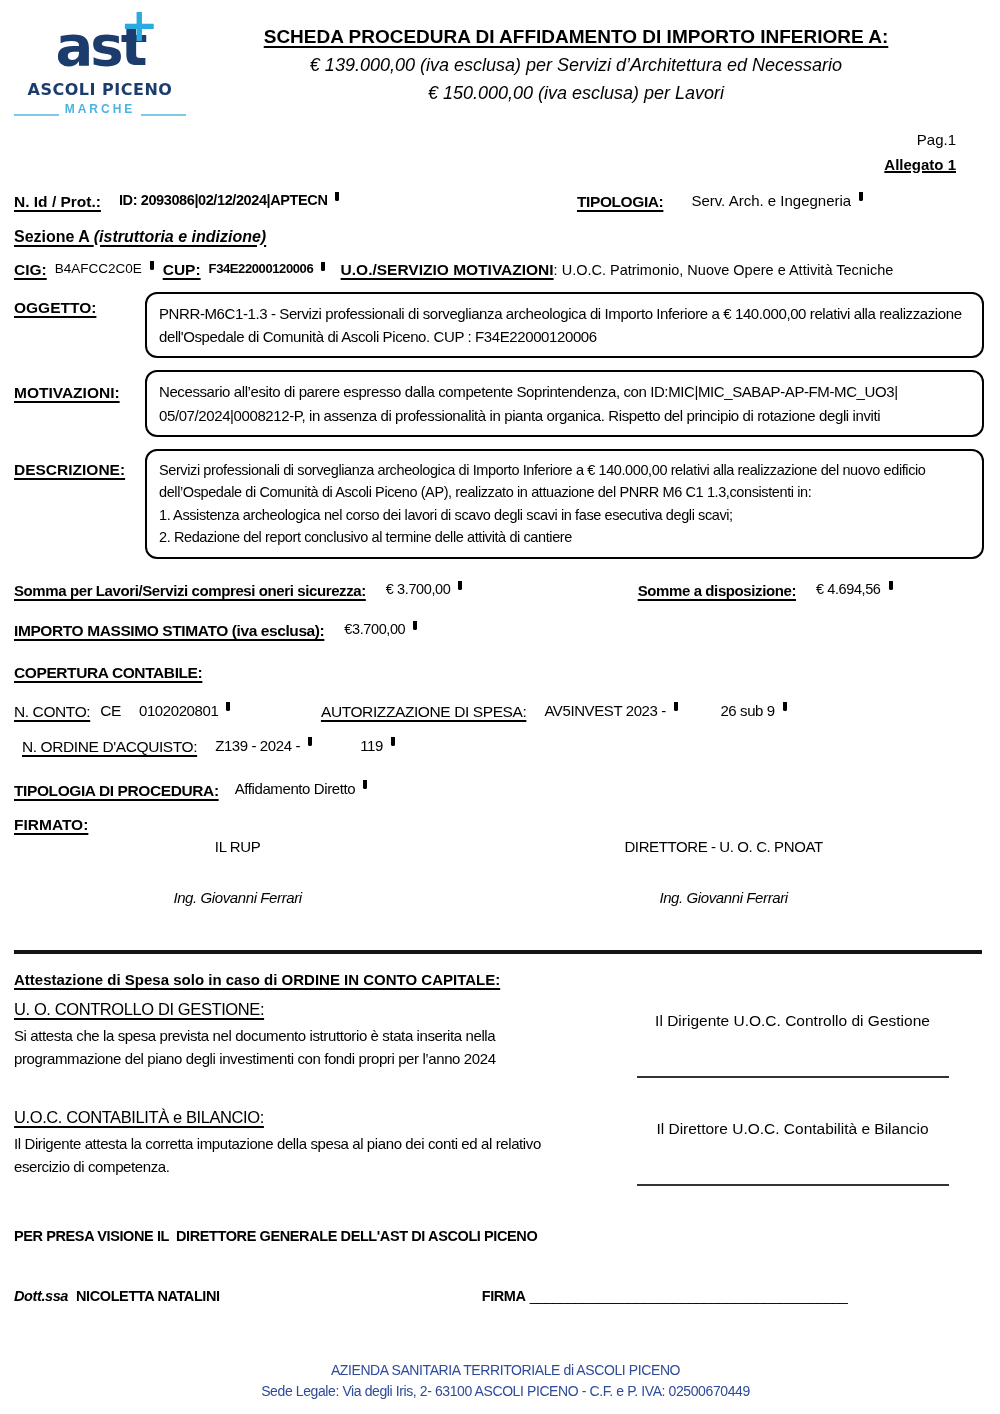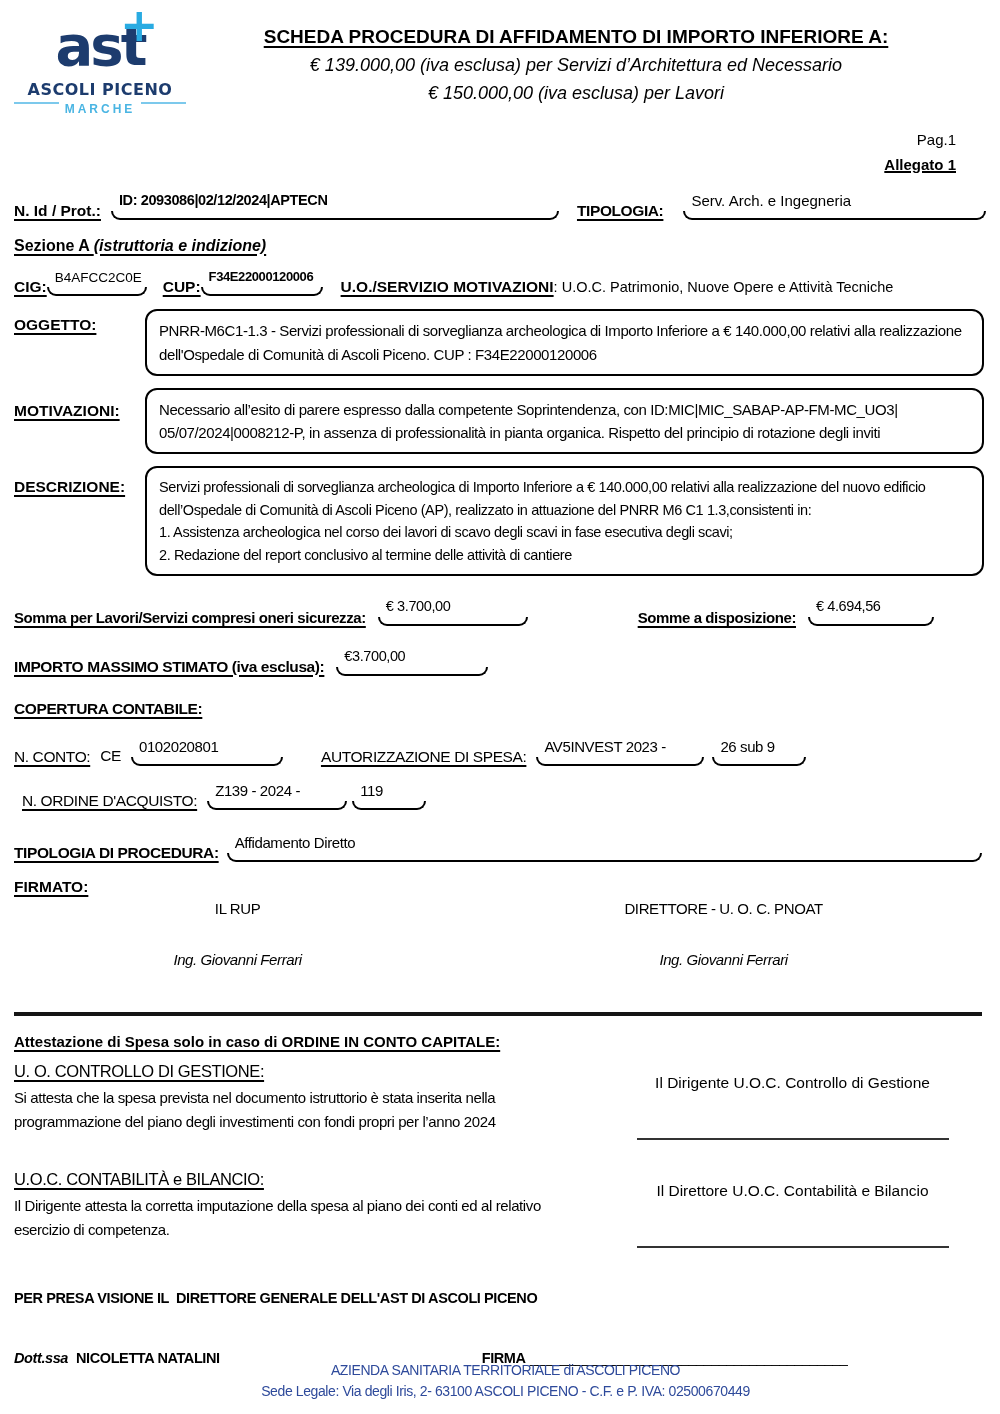--- a/index.html
+++ b/index.html
@@ -9,35 +9,35 @@
   html,body{background:#fff}
   body{font-family:"Liberation Sans",sans-serif;color:var(--ink);}
   .page{width:1000px;height:1414px;position:relative;background:#fff;padding:14px 14px 0 14px;overflow:hidden}
 
   
   .hdr{display:flex;align-items:flex-start}
   .logo{width:172px;flex:0 0 172px;padding-top:6px;text-align:center}
   .logo-mark{position:relative;display:inline-block;font-weight:800;font-size:56px;line-height:.92;color:var(--navy);letter-spacing:-3px;font-family:"DejaVu Sans",sans-serif}
   .logo-plus{position:absolute;top:-16px;right:-14px;color:var(--lightblue);font-size:46px;font-weight:900;letter-spacing:0}
   .logo-name{margin-top:8px;font-weight:800;font-size:16px;color:var(--navy);letter-spacing:.5px;font-family:"DejaVu Sans",sans-serif}
-  .logo-region{display:flex;align-items:flex-start;gap:6px;margin-top:3px;color:#4ab5e3;font-size:12px;letter-spacing:3px;font-weight:600}
+  .logo-region{display:flex;align-items:flex-end;gap:6px;margin-top:3px;color:#4ab5e3;font-size:12px;letter-spacing:3px;font-weight:600}
   .logo-region .line{flex:1;height:2px;background:#7cc9ec}
   .title-block{flex:1;text-align:center;padding:12px 30px 0 10px}
   .doc-title{font-size:19px;font-weight:bold;text-decoration:underline;text-decoration-thickness:2px;text-underline-offset:3px}
   .doc-sub{font-size:18px;font-style:italic;margin-top:7px}
 
   .pag-block{text-align:right;padding-right:30px;margin-top:11px;font-size:15px;line-height:1.7}
   .pag-alleg{font-weight:bold;text-decoration:underline;text-decoration-thickness:2px}
 
   
   .lbl{font-weight:bold;text-decoration:underline;text-decoration-thickness:2px;text-underline-offset:3px;font-size:15.5px;white-space:nowrap}
   .lbl-thin{text-decoration:underline;text-decoration-thickness:1.5px;text-underline-offset:3px;font-size:15.5px;white-space:nowrap}
   .cond{letter-spacing:-0.4px}
   .row{display:flex;align-items:flex-end}
-  .field{display:inline-flex;flex-direction:column;}
+  .field{display:inline-flex;text-align:center}
   .field .txt{padding:0 8px 2px;font-size:14.5px;line-height:1.15}
   .field .bracket{height:9px;border:2.5px solid #000;border-top:none;border-bottom-left-radius:12px;border-bottom-right-radius:12px}
   .bold{font-weight:bold}
 
   .idrow{margin-top:14px}
   .idrow .lbl{margin-right:10px}
   .f-id{width:448px}
   .f-tip{flex:1;margin-left:10px}
 
   .sezione{margin-top:17px;font-size:16px;font-weight:bold}

